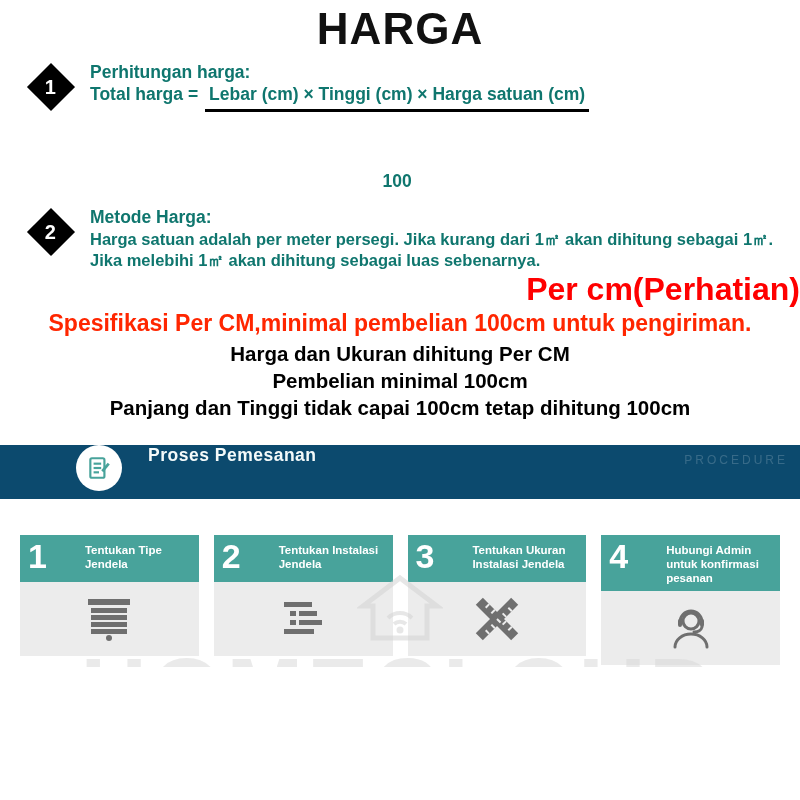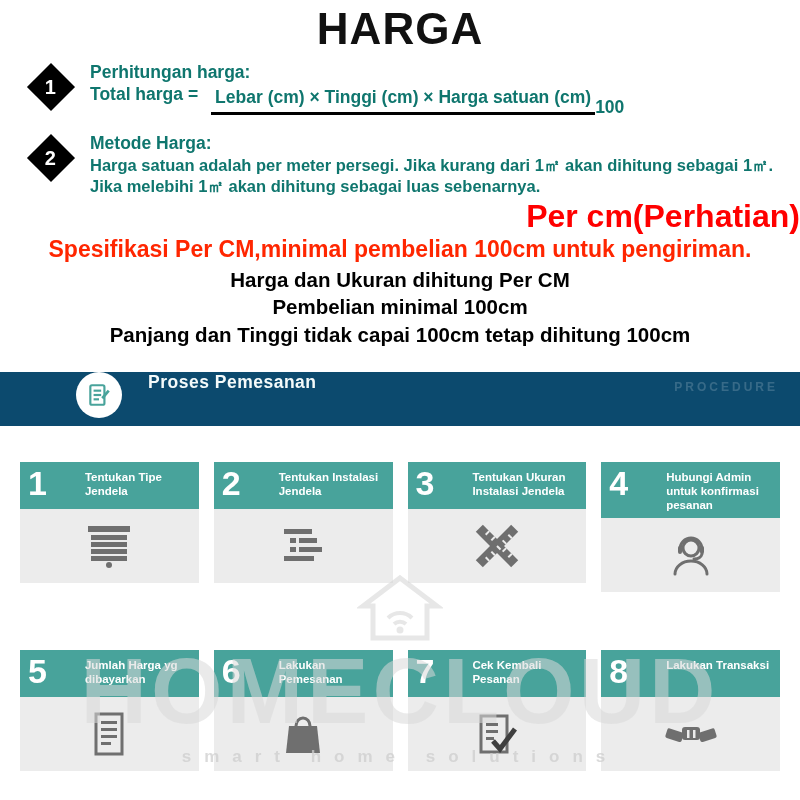--- a/index.html
+++ b/index.html
@@ -1,46 +1,46 @@
 <!DOCTYPE html>
 <html><head>
 <meta charset="utf-8">
 <style>
   * { box-sizing: border-box; margin: 0; padding: 0; }
   html,body { width:800px; height:800px; }
   body { font-family:"Liberation Sans", sans-serif; background:#fff; overflow:hidden; position:relative; }
 
-  .page { width:800px; height:800px; position:relative; overflow:hidden; background:#fff; }
+  .page { width:800px; height:667px; position:relative; overflow:hidden; background:#fff; }
 
   .title { text-align:center; font-size:44px; font-weight:800; letter-spacing:1px; color:#111; margin-top:4px; }
 
   .point { display:flex; align-items:flex-start; margin:8px 26px 0 26px; gap:16px; }
   .diamond { width:34px; height:34px; background:#000; transform:rotate(45deg); flex:0 0 34px;
              display:flex; align-items:center; justify-content:center; margin:8px 6px 0 8px; }
   .diamond span { transform:rotate(-45deg); color:#fff; font-weight:bold; font-size:20px; }
   .point-content { color:#0f766e; }
   .point-heading { font-size:17.5px; font-weight:bold; line-height:1.25; }
   .formula { display:flex; align-items:flex-start; font-size:17.5px; font-weight:bold; line-height:1.25; }
-  .formula-lhs { white-space:nowrap; margin-right:13px; }
-  .fraction { display:inline-flex; flex-direction:row; align-items:center; }
+  .formula-lhs { white-space:nowrap; margin-right:7px; }
+  .fraction { display:inline-flex; flex-direction:column; align-items:center;gap:46px; }
   .numerator { border-bottom:3px solid #000; padding:0 4px 3px 4px; white-space:nowrap; }
   .denominator { padding-top:13px; }
   .point-body { font-size:16.5px; font-weight:bold; line-height:1.3; max-width:700px; }
 
   .notice-headline { text-align:right; font-size:32px; font-weight:800; color:#ff0000; line-height:1.02; margin-top:2px; }
   .notice-sub { text-align:center; font-size:23px; font-weight:bold; color:#ff2600; margin-top:5px; line-height:1.1; }
   .notice-lines { margin-top:4px; }
   .notice-line { text-align:center; font-size:20.5px; font-weight:bold; color:#000; line-height:1.32; }
 
   .banner { margin-top:24px; height:54px; background:#0c4a6e; display:flex; align-items:flex-start; padding-left:76px; position:relative; }
   .banner-icon-circle { width:46px; height:46px; background:#fff; border-radius:50%; display:flex;
                         align-items:center; justify-content:center; margin-right:26px; flex:0 0 46px; }
   .banner-title { color:#f4fafa; font-size:17.5px; font-weight:bold; letter-spacing:0.5px; }
-  .banner-watermark { position:absolute; right:22px; top:8px; color:rgba(255,255,255,0.18); font-size:12px;
-                      font-weight:bold; letter-spacing:3px; }
+  .banner-watermark { position:absolute; right:12px; top:8px; color:rgba(255,255,255,0.18); font-size:12px;
+                      font-weight:normal; letter-spacing:3px; }
 
   .steps { display:grid; grid-template-columns:repeat(4, 1fr); column-gap:15px; row-gap:58px; padding:36px 20px 0 20px; }
   .card { display:flex; flex-direction:column; }
   .card-header { background:#48a39b; color:#fff; display:flex; align-items:flex-start; gap:7px; padding:4px 7px 6px 8px; min-height:47px; }
   .card-number { font-size:34px; font-weight:800; line-height:1.05; }
   .card-label { font-size:11.5px; font-weight:bold; line-height:1.22; padding-top:4px;margin-left:31px; }
   .card-body { background:#ececec; height:74px; display:flex; align-items:center; justify-content:center; }
   .card-body svg { display:block; }
 
   .watermark { position:absolute; left:0; top:572px; width:800px; text-align:center; pointer-events:none; z-index:6; }

